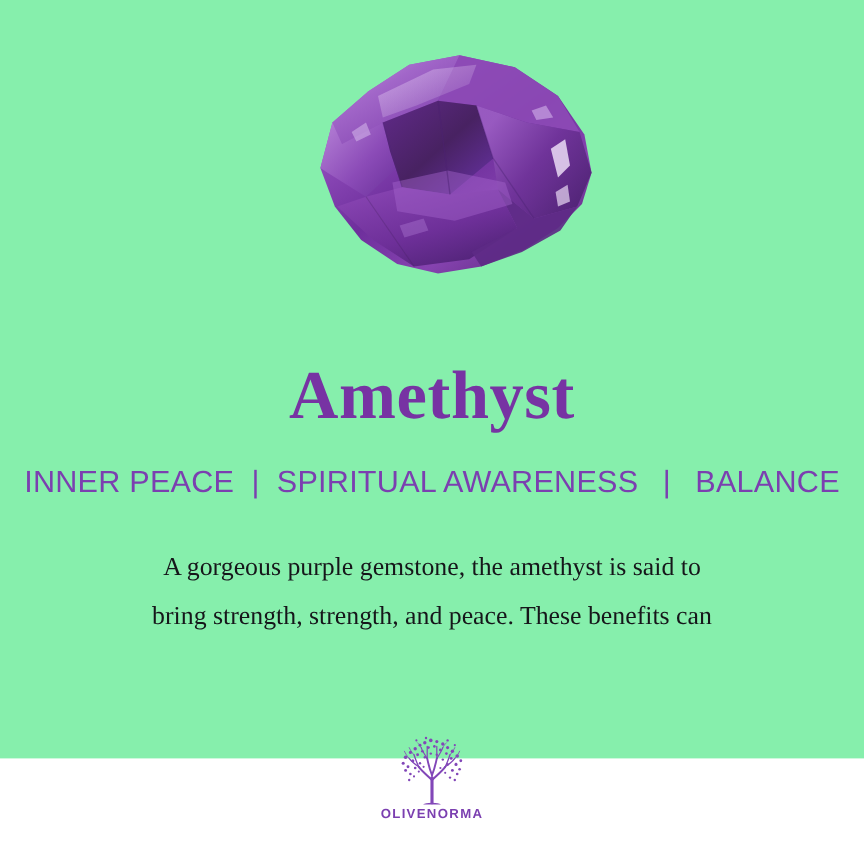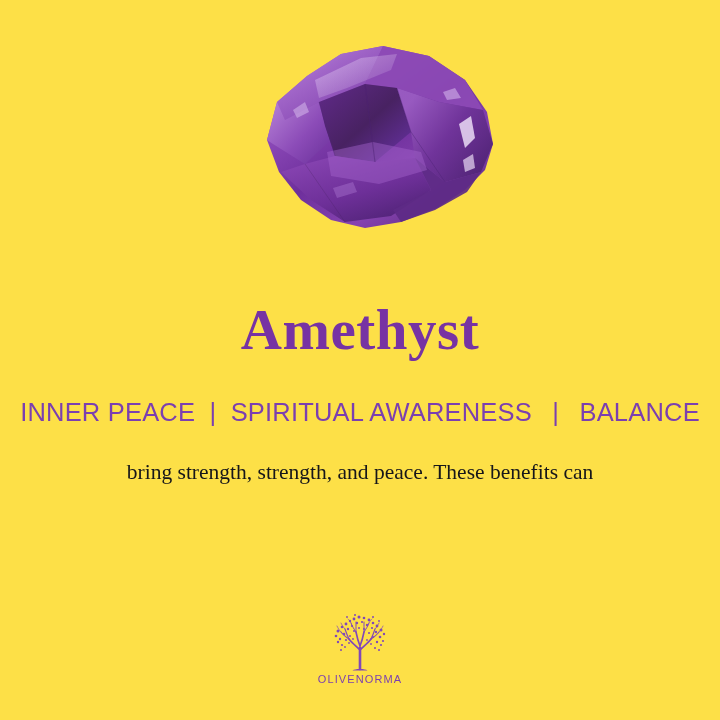--- a/index.html
+++ b/index.html
@@ -9,22 +9,22 @@
   body {
     width: 720px;
     height: 720px;
     background: #ffffff;
     font-family: "Liberation Sans", sans-serif;
     overflow: hidden;
   }
   .card {
     position: relative;
     width: 720px;
-    height: 720px;
-    background: #fde047;
+    height: 632px;
+    background: #86efac;
     box-sizing: border-box;
     display: flex;
     flex-direction: column;
     align-items: center;
   }
 
   
   .gem-wrap {
     position: absolute;
     left: 0;
@@ -50,21 +50,21 @@
     font-size: 57px;
     line-height: 1.05;
     font-weight: 700;
     color: #7733a3;
     letter-spacing: 0.5px;
   }
 
   
   .tagline {
     position: absolute;
-    top: 398px;
+    top: 388px;
     left: 0;
     width: 720px;
     text-align: center;
     font-family: "Liberation Sans", "DejaVu Sans", sans-serif;
     font-size: 25.5px;
     line-height: 1.1;
     font-weight: 400;
     color: #7b3fb0;
     letter-spacing: 0.2px;
     white-space: nowrap;
@@ -104,21 +104,21 @@
     flex-direction: column;
     align-items: center;
   }
   .logo-mark {
     display: block;
   }
   .logo-word {
     margin-top: 1px;
     font-family: "Liberation Sans", "DejaVu Sans", sans-serif;
     font-size: 11px;
-    font-weight: 400;
+    font-weight: 700;
     letter-spacing: 1.1px;
     color: #7b3fb0;
     text-align: center;
   }
 </style>
 </head>
 <body>
 
 <div class="card">
 
@@ -203,20 +203,21 @@
 
   <div class="tagline">
     <span>INNER PEACE</span>
     <span class="sep">|</span>
     <span>SPIRITUAL AWARENESS</span>
     <span class="sep wide">|</span>
     <span>BALANCE</span>
   </div>
 
   <div class="desc">
+    <span class="desc-line">A gorgeous purple gemstone, the amethyst is said to</span>
     <span class="desc-line">bring strength, strength, and peace. These benefits can</span>
   </div>
 
   <div class="logo">
     <svg class="logo-mark" width="62" height="60" viewBox="0 0 62 60">
       <g stroke="#8247b8" fill="none" stroke-linecap="round">
 
         <path d="M31,57 L31,36" stroke-width="2.6"></path>
         <path d="M31,57 C27,57 25,57.6 23.5,58.4 L38.5,58.4 C37,57.6 35,57 31,57 Z" fill="#8247b8" stroke="none"></path>
 

